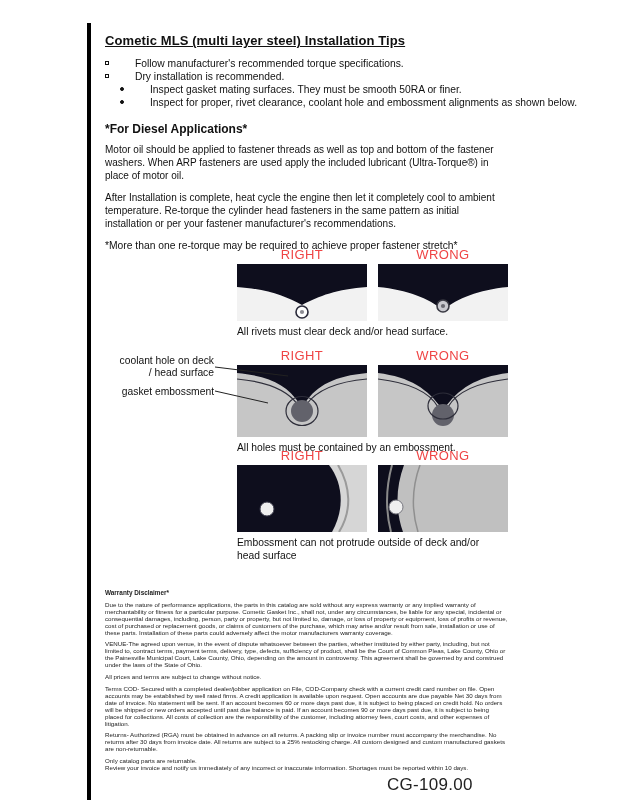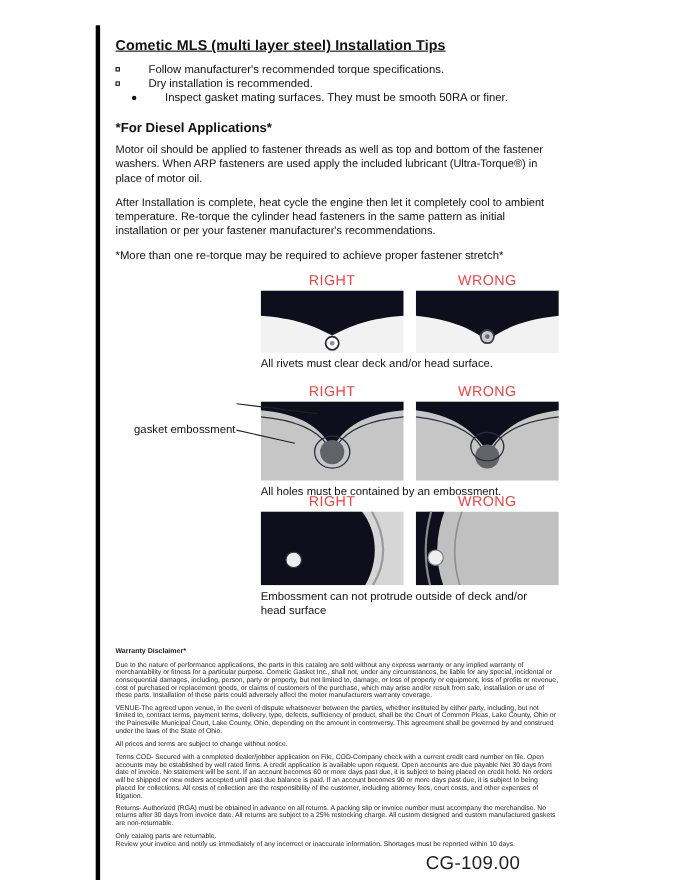--- a/index.html
+++ b/index.html
@@ -66,20 +66,24 @@
       <span>Follow manufacturer's recommended torque specifications.</span>
     </div>
     <div class="bullet">
       <span class="marker"></span>
       <span>Dry installation is recommended.</span>
     </div>
     <div class="bullet sub">
       <span class="marker"></span>
       <span>Inspect gasket mating surfaces.  They must be smooth 50RA or finer.</span>
     </div>
+    <div class="bullet sub">
+      <span class="marker"></span>
+      <span>Inspect for proper, rivet clearance, coolant hole and embossment alignments as shown below.</span>
+    </div>
 
     <div class="diesel-heading">*For Diesel Applications*</div>
     <p class="para">Motor oil should be applied to fastener threads as well as top and bottom of the fastener washers. When ARP fasteners are used apply the included lubricant (Ultra-Torque®) in place of motor oil.</p>
     <p class="para">After Installation is complete, heat cycle the engine then let it completely cool to ambient temperature. Re-torque the cylinder head fasteners in the same pattern as initial installation or per your fastener manufacturer's recommendations.</p>
     <p class="note">*More than one re-torque may be required to achieve proper fastener stretch*</p>
   </div>
 
   <div class="dg-row r1">
     <div class="dg-cols">
       <div class="dg-col">
@@ -97,20 +101,21 @@
           <rect width="130" height="57" fill="#f2f2f2"></rect>
           <path d="M0,0 H130 V23 C100,26 80,34 65,46 C50,34 30,26 0,23 Z" fill="#0e0e1d"></path>
           <circle cx="65" cy="42" r="6" fill="#c9c9cf" stroke="#3a3a44" stroke-width="1.6"></circle>
           <circle cx="65" cy="42" r="2.1" fill="#6a6a72"></circle>
         </svg>
       </div>
     </div>
     <div class="dg-caption">All rivets must clear deck and/or head surface.</div>
   </div>
 
+  <div class="dg-label coolant">coolant hole on deck / head surface</div>
   <div class="dg-label emboss">gasket embossment</div>
   <svg class="leader-svg" viewBox="0 0 100 50">
     <line x1="1" y1="8" x2="74" y2="17" stroke="#222" stroke-width="1"></line>
     <line x1="1" y1="32" x2="54" y2="44" stroke="#222" stroke-width="1"></line>
   </svg>
 
   <div class="dg-row r2">
     <div class="dg-cols">
       <div class="dg-col">
         <div class="dg-head">RIGHT</div>

